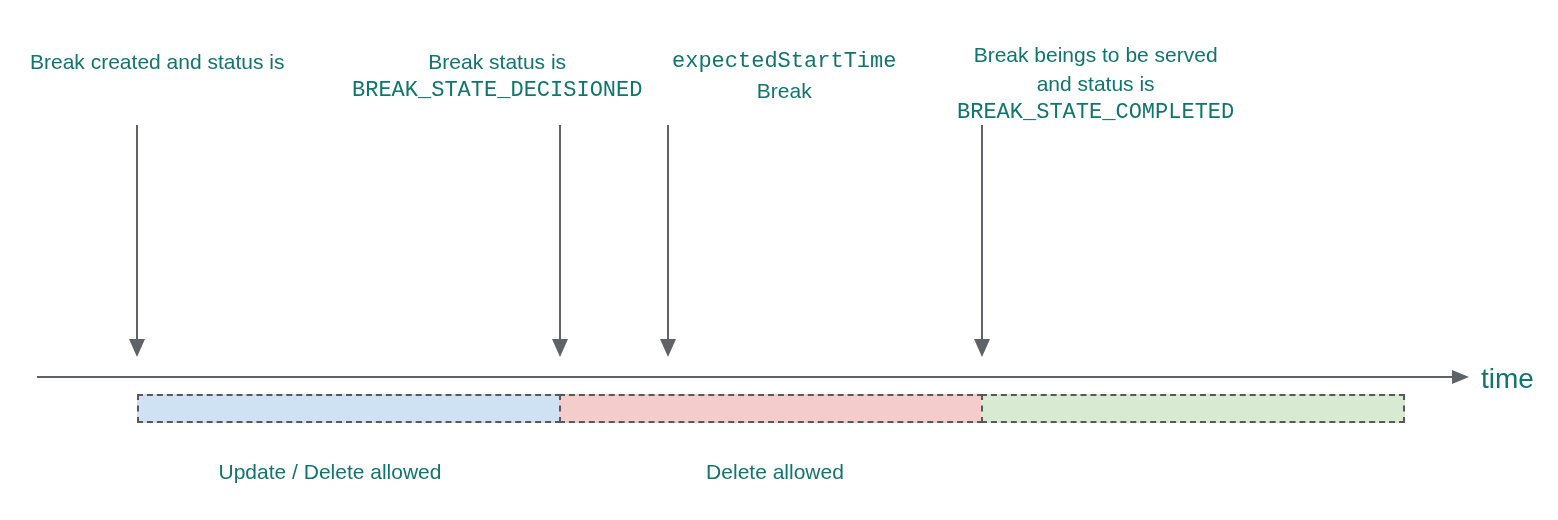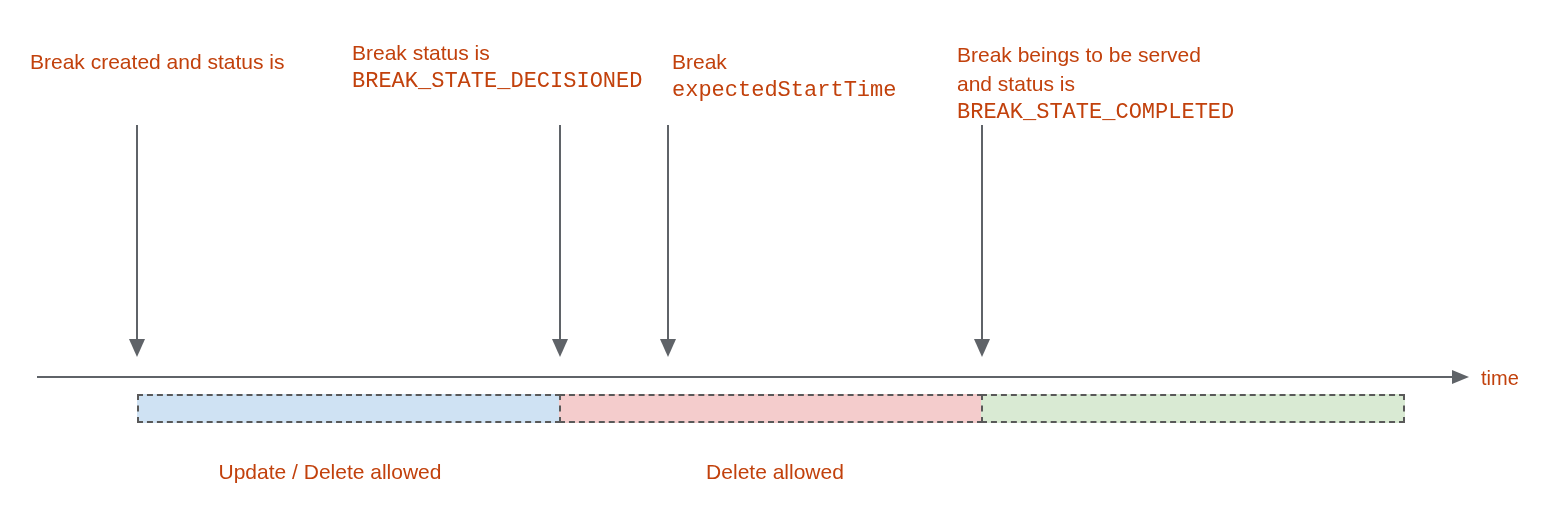--- a/index.html
+++ b/index.html
@@ -7,21 +7,22 @@
     padding: 0;
     background: #ffffff;
   }
   .canvas {
     position: relative;
     width: 1558px;
     height: 520px;
     background: #ffffff;
     overflow: hidden;
     font-family: "Liberation Sans", sans-serif;
-    color: #c2410c;
+    color: #0f766e;
+    text-align: center;
   }
   
   .ann {
     position: absolute;
     white-space: nowrap;
   }
   .ann .line {
     display: block;
   }
   .line.sans {
@@ -72,21 +73,21 @@
     width: 0;
     height: 0;
     border-top: 7px solid transparent;
     border-bottom: 7px solid transparent;
     border-left: 17px solid #5f6368;
   }
   .tlabel {
     position: absolute;
     left: 1481px;
     top: 366px;
-    font-size: 20px;
+    font-size: 28px;
     line-height: 25px;
   }
   
   .bar {
     position: absolute;
     left: 137px;
     top: 394px;
     width: 1268px;
     height: 29px;
     display: flex;
@@ -110,28 +111,28 @@
 </style>
 </head>
 <body>
 
 <div class="canvas">
 
   <div class="ann" style="left:30px; top:47px">
     <span class="line sans">Break created and status is</span>
   </div>
 
-  <div class="ann" style="left:352px; top:38px">
+  <div class="ann" style="left:352px; top:47px">
     <span class="line sans">Break status is</span>
     <span class="line mono">BREAK_STATE_DECISIONED</span>
   </div>
 
   <div class="ann" style="left:672px; top:47px">
+    <span class="line mono">expectedStartTime</span>
     <span class="line sans">Break</span>
-    <span class="line mono">expectedStartTime</span>
   </div>
 
   <div class="ann" style="left:957px; top:40px">
     <span class="line sans">Break beings to be served</span>
     <span class="line sans">and status is</span>
     <span class="line mono">BREAK_STATE_COMPLETED</span>
   </div>
 
   <div class="varrow" style="left:137px">
     <div class="shaft"></div>

